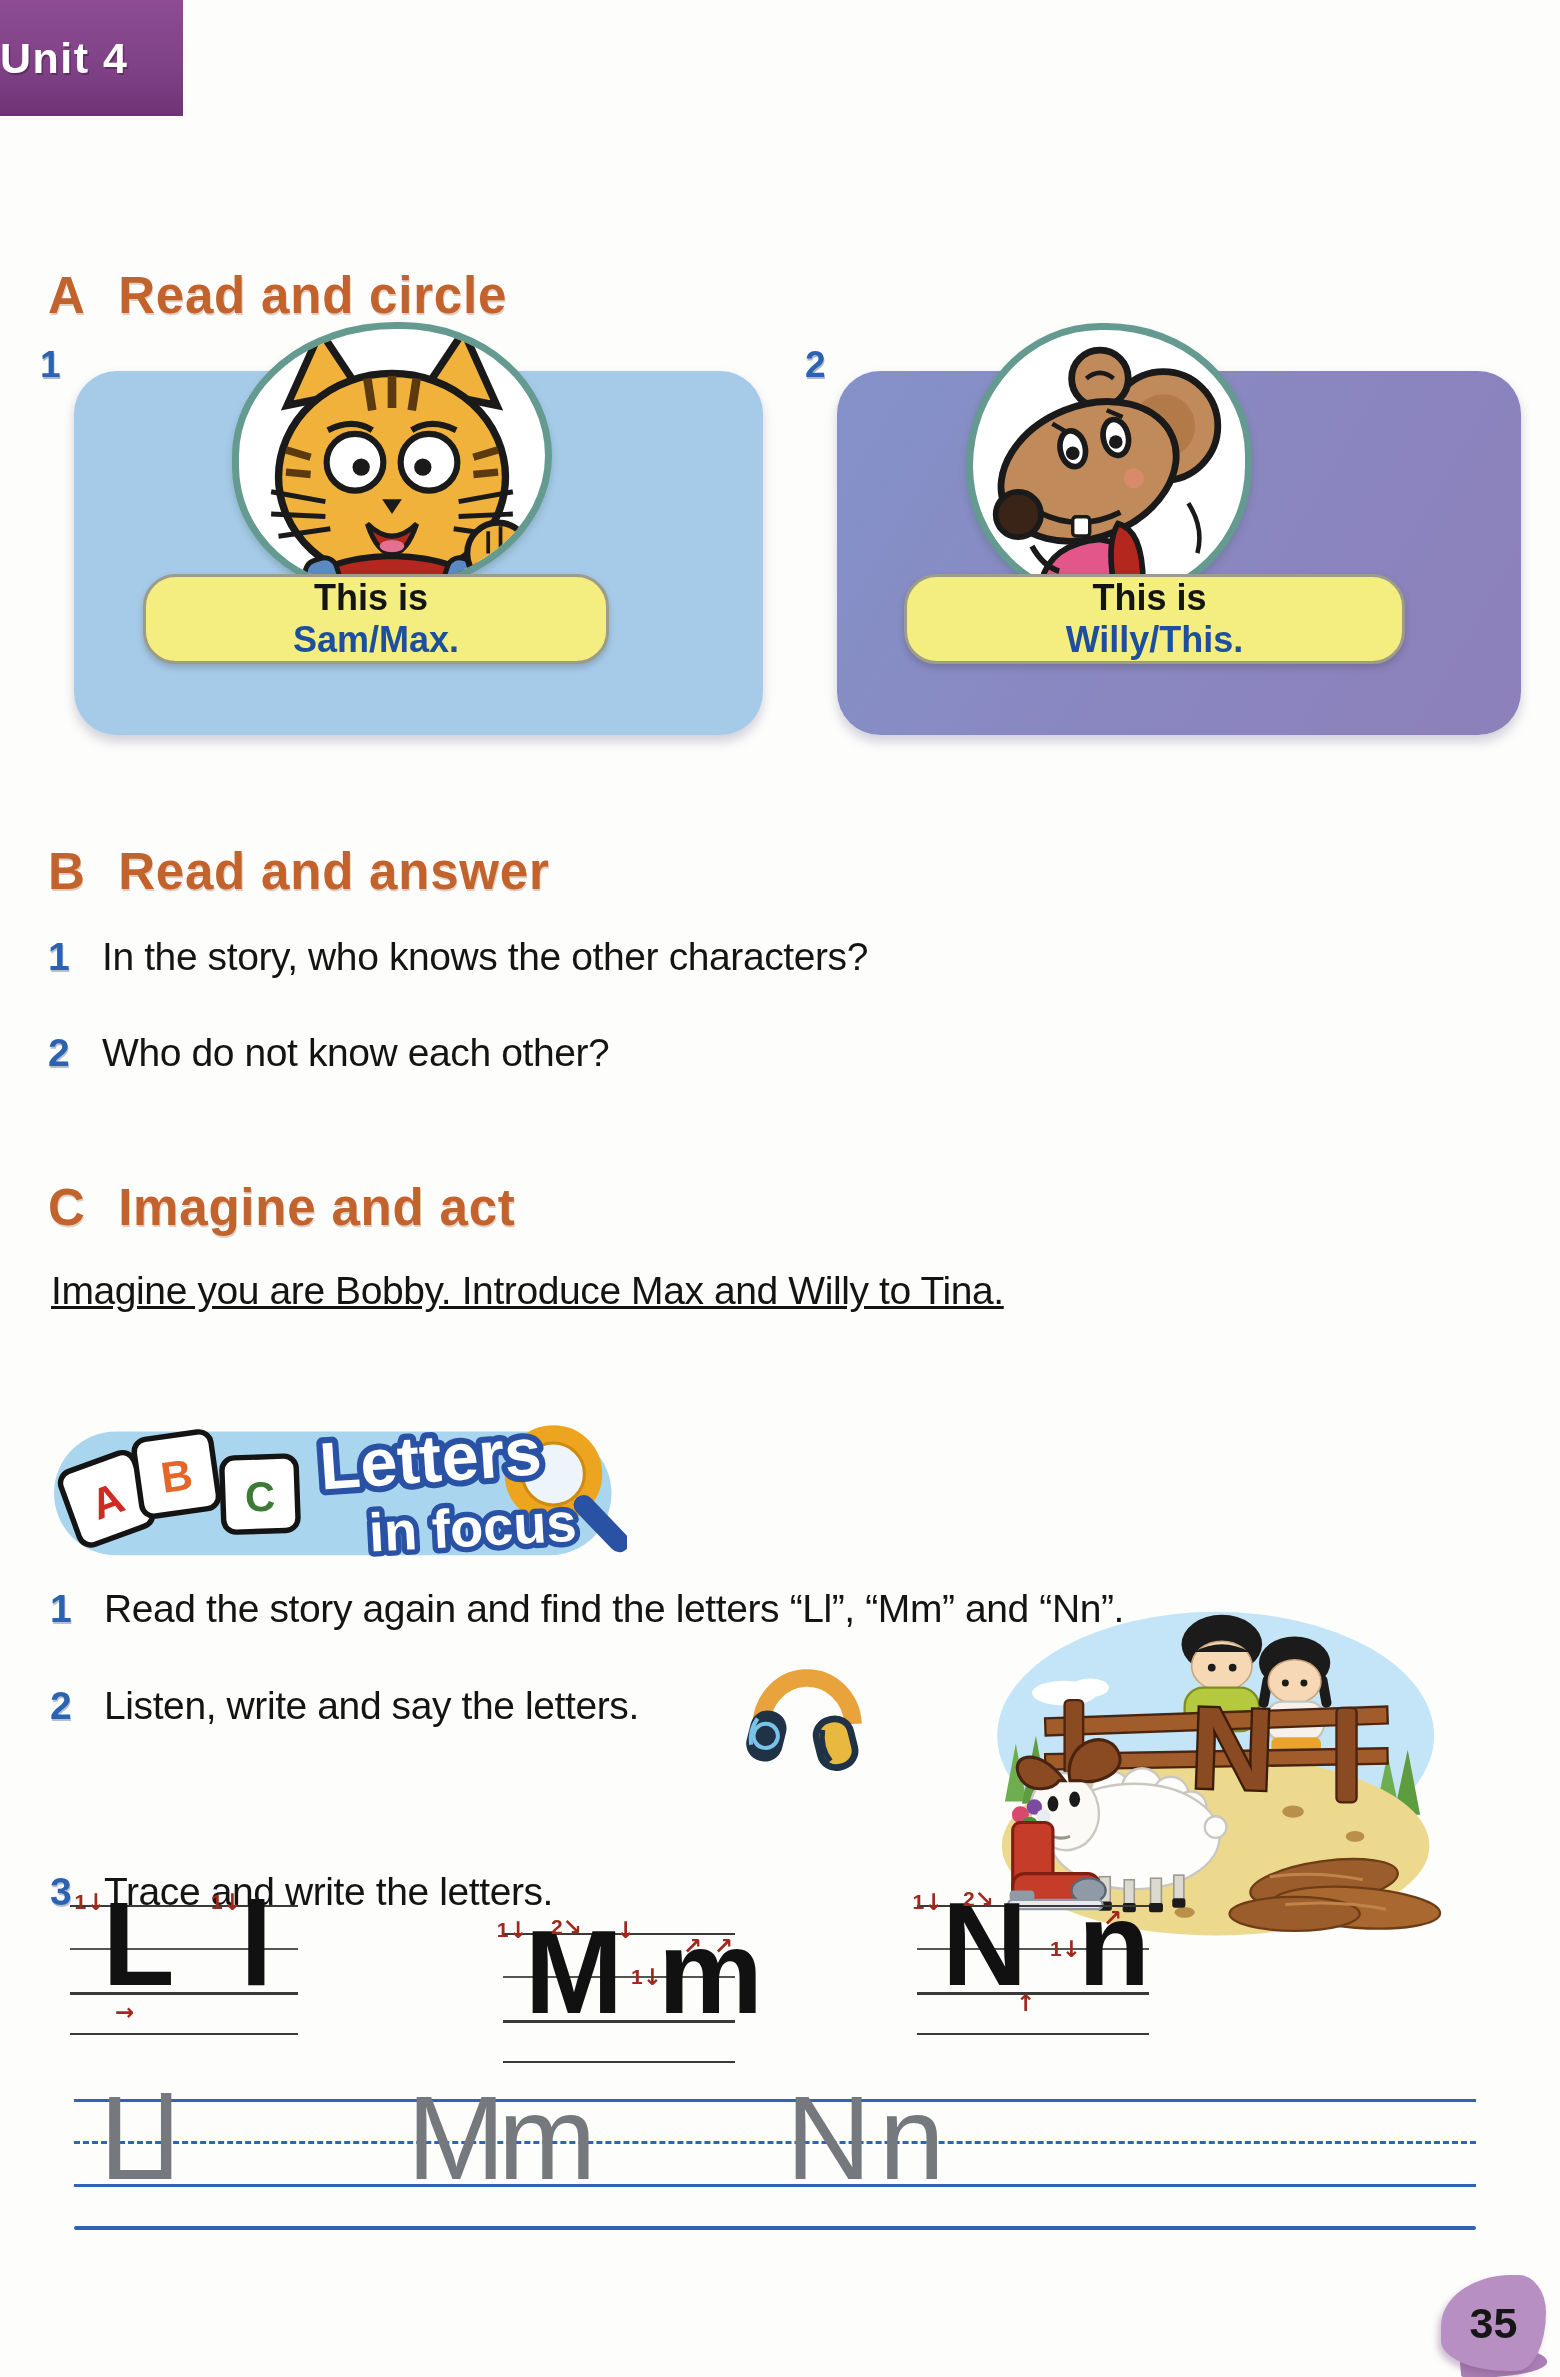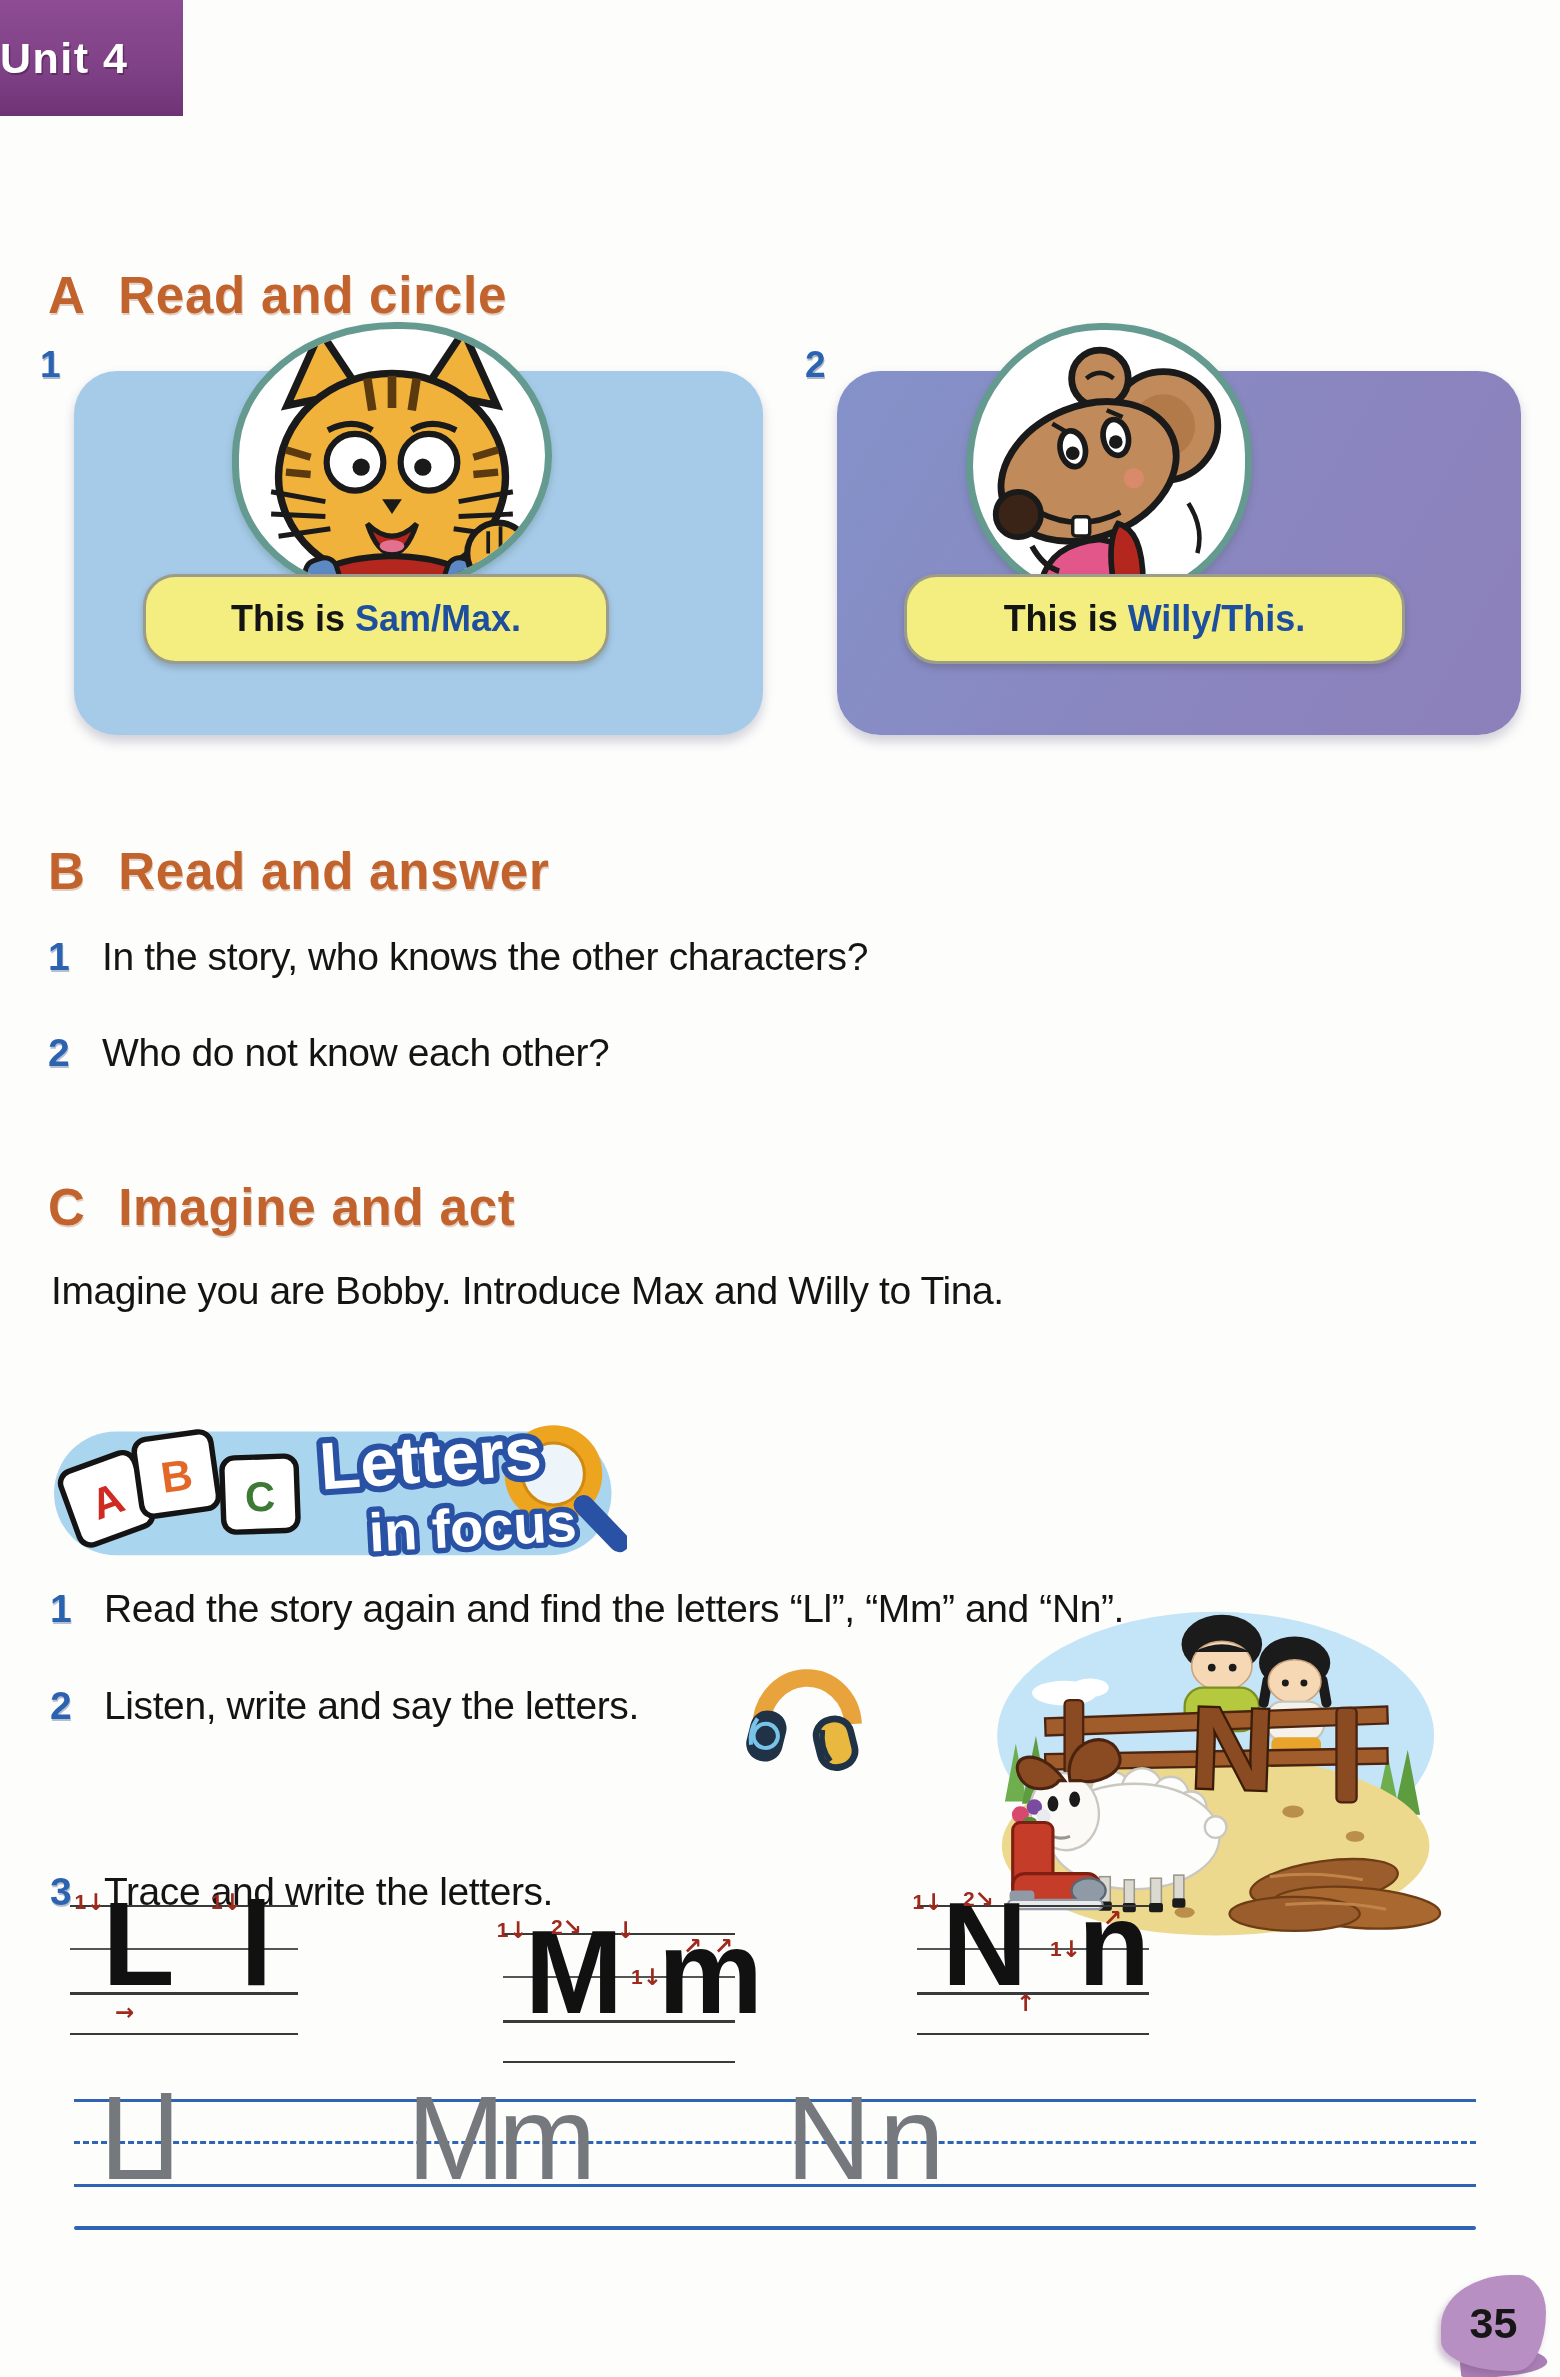--- a/index.html
+++ b/index.html
@@ -31,32 +31,32 @@
   .num1{left:40px;top:344px;} .num2{left:805px;top:344px;}
   .story-card{position:absolute;top:371px;height:364px;border-radius:43px;box-shadow:0 6.2px 10.8px rgba(80,80,120,.25);}
   .card1{left:74px;width:689px;background:#a6cbe9;}
   .card2{left:837px;width:684px;background:linear-gradient(120deg,#8492c9 0%,#8a86c0 55%,#8d80ba 100%);}
   .char-oval{position:absolute;background:#ffffff;border:7px solid #649a90;overflow:hidden;
              box-shadow:0 4.6px 7.7px rgba(60,90,80,.25);}
   .oval1{left:232px;top:322px;width:306px;height:259px;border-radius:52% 48% 55% 45%/50% 50% 52% 48%;}
   .oval2{left:966px;top:323px;width:272px;height:267px;border-radius:48% 52% 50% 50%/52% 48% 50% 50%;}
   .name-pill{position:absolute;top:574px;height:84px;background:#f3ee7f;border:3.1px solid #9c9c8a;
              border-radius:32.5px;display:flex;align-items:center;justify-content:center;
-             font-size:36px;font-weight:700;box-shadow:0 3.9px 6.2px rgba(60,60,60,.25);}
+             font-size:36px;font-weight:700;box-shadow:0 3.9px 6.2px rgba(60,60,60,.25);flex-direction:column;}
   .pill1{left:143px;width:460px;} .pill2{left:904px;width:495px;}
   .pill-choice{color:#1d4f9e;white-space:pre;text-align:right;}
   .pill-prefix{color:#141414;white-space:pre;}
 
   
   .line-item{position:absolute;display:flex;}
   .q-num{width:54px;font-size:39px;font-weight:700;color:#2c63b0;flex:none;text-shadow:0.8px 1.5px 0 rgba(20,50,110,.3);}
   .q-text{font-size:39px;color:#141414;letter-spacing:-0.4px;}
   .qb1{left:48px;top:935px;width:1316px;}
   .qb2{left:48px;top:1031px;width:1316px;}
-  .c-instr{position:absolute;left:51px;top:1269px;font-size:39px;color:#141414;letter-spacing:-0.4px;}
+  .c-instr{position:absolute;left:51px;top:1269px;font-size:39px;color:#141414;letter-spacing:-0.4px;text-decoration:underline;}
 
   
   .logo-svg{position:absolute;left:54px;top:1412px;}
   .step1{left:50px;top:1587px;width:1393px;}
   .step2{left:50px;top:1684px;width:929px;}
   .step3{left:50px;top:1870px;width:929px;}
   .hp-svg{position:absolute;left:737px;top:1641px;}
   .letters-row{position:absolute;top:1732px;left:0;width:774px;height:101px;}
   .lpair{position:absolute;font-size:76px;font-weight:300;color:#1e1e1e;letter-spacing:0;}
   .lpair .lower{margin-left:34px;}

